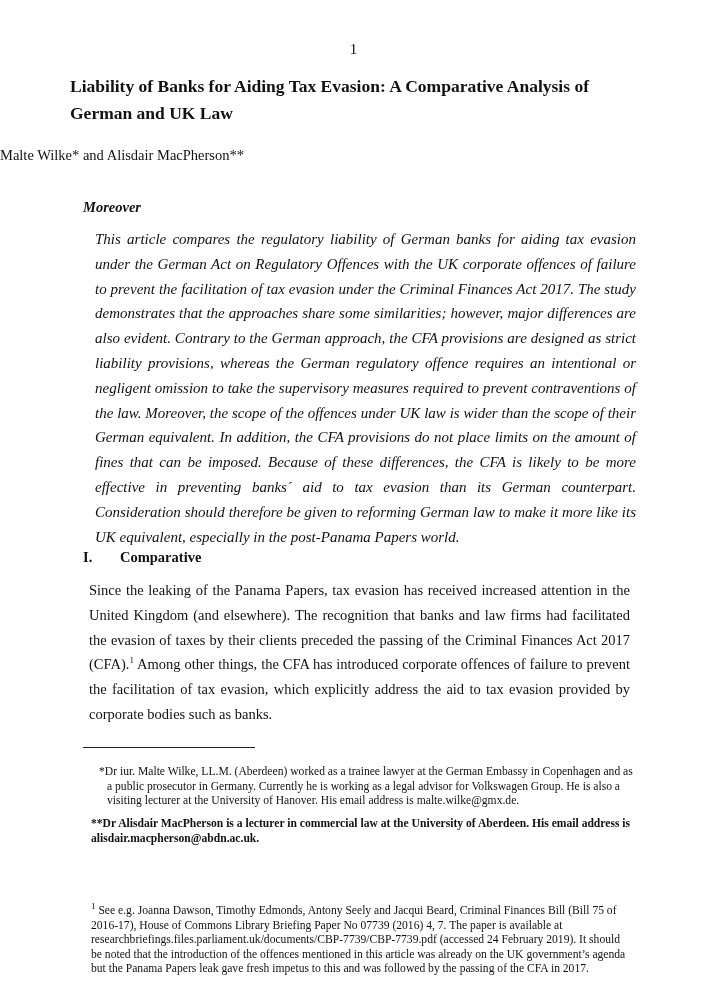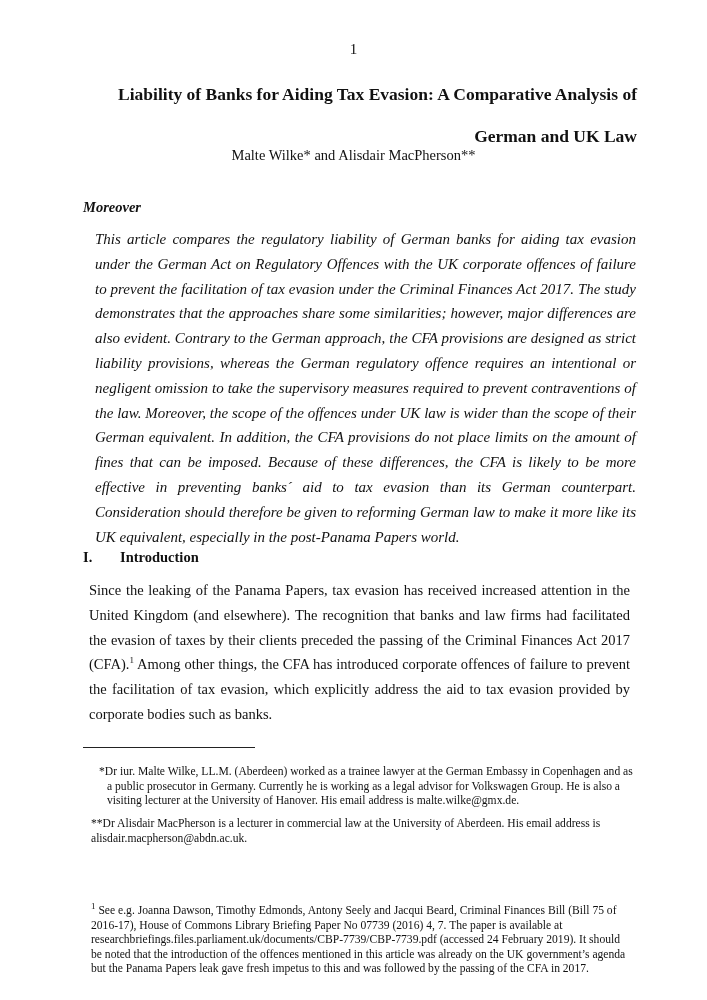--- a/index.html
+++ b/index.html
@@ -1,44 +1,44 @@
 <!DOCTYPE html>
 <html><head>
 <meta charset="utf-8">
 <style>
   html, body { margin: 0; padding: 0; background: #ffffff; }
   body { width: 707px; height: 1000px; position: relative; overflow: hidden; color: #111; font-family: "Liberation Serif", serif; }
   .page-number { position: absolute; top: 41px; left: 0; width: 707px; text-align: center; font-size: 15px; }
-  .title { position: absolute; top: 73px; left: 70px; width: 567px; text-align: right; font-weight: bold; font-size: 17.5px; line-height: 42px; margin: 0; }
-  .authors { position: absolute; top: 147px; left: 0; width: 707px; text-align: center; font-size: 14.5px; }
+  .title { position: absolute; top: 73px; left: 70px; width: 567px; text-align: left; font-weight: bold; font-size: 17.5px; line-height: 27px; margin: 0; }
+  .authors { position: absolute; top: 147px; left: 0; width: 707px; font-size: 14.5px; }
   .abstract-heading { position: absolute; top: 199px; left: 83px; font-weight: bold; font-style: italic; font-size: 14.5px; margin: 0; }
   .abstract-body { position: absolute; top: 215px; left: 83px; width: 541px; font-style: italic; font-size: 15px; line-height: 24.8px; text-align: justify; margin: 12px; }
   .section-heading { position: absolute; top: 549px; left: 83px; font-weight: bold; font-size: 14.5px; margin: 0; }
   .section-heading .num { display: inline-block; width: 37px; }
   .intro-body { position: absolute; top: 572px; left: 83px; width: 541px; font-size: 14.5px; line-height: 24.8px; text-align: justify; margin: 6px; }
   sup { font-size: 9px; line-height: 0; vertical-align: super; }
   .footnote-rule { position: absolute; top: 747px; left: 83px; width: 172px; height: 1px; background: #222; }
   .footnotes { position: absolute; left: 83px; width: 540px; font-size: 11.6px; line-height: 14.6px; margin: 8px; }
   .fn1 { top: 757px; padding-left: 8px; text-indent: -8px; left: 91px; width: 532px; }
-  .fn2 { top: 809px; }
+  .fn2 { top: 809px; font-weight: bold; }
   .fn3 { top: 896px; }
 </style>
 </head>
 <body>
 
 <div class="page-number">1</div>
 
 <h1 class="title">Liability of Banks for Aiding Tax Evasion: A Comparative Analysis of German and UK Law</h1>
 
 <div class="authors">Malte Wilke* and Alisdair MacPherson**</div>
 
 <h2 class="abstract-heading">Moreover</h2>
 <p class="abstract-body">This article compares the regulatory liability of German banks for aiding tax evasion under the German Act on Regulatory Offences with the UK corporate offences of failure to prevent the facilitation of tax evasion under the Criminal Finances Act 2017. The study demonstrates that the approaches share some similarities; however, major differences are also evident. Contrary to the German approach, the CFA provisions are designed as strict liability provisions, whereas the German regulatory offence requires an intentional or negligent omission to take the supervisory measures required to prevent contraventions of the law. Moreover, the scope of the offences under UK law is wider than the scope of their German equivalent. In addition, the CFA provisions do not place limits on the amount of fines that can be imposed. Because of these differences, the CFA is likely to be more effective in preventing banks´ aid to tax evasion than its German counterpart. Consideration should therefore be given to reforming German law to make it more like its UK equivalent, especially in the post-Panama Papers world.</p>
 
-<h2 class="section-heading"><span class="num">I.</span><span>Introduction</span></h2>
+<h2 class="section-heading"><span class="num">I.</span><span>Comparative</span></h2>
 
 <p class="intro-body"><span>Since the leaking of the Panama Papers, tax evasion has received increased attention in the United Kingdom (and elsewhere). The recognition that banks and law firms had facilitated the evasion of taxes by their clients preceded the passing of the Criminal Finances Act 2017 (CFA).</span><sup>1</sup><span> Among other things, the CFA has introduced corporate offences of failure to prevent the facilitation of tax evasion, which explicitly address the aid to tax evasion provided by corporate bodies such as banks.</span></p>
 
 <div class="footnote-rule"></div>
 
 <p class="footnotes fn1"><span>*</span><span>Dr iur. Malte Wilke, LL.M. (Aberdeen) worked as a trainee lawyer at the German Embassy in Copenhagen and as a public prosecutor in Germany. Currently he is working as a legal advisor for Volkswagen Group. He is also a visiting lecturer at the University of Hanover. His email address is malte.wilke@gmx.de.</span></p>
 
 <p class="footnotes fn2"><span>**</span><span>Dr Alisdair MacPherson is a lecturer in commercial law at the University of Aberdeen. His email address is alisdair.macpherson@abdn.ac.uk.</span></p>
 
 <p class="footnotes fn3"><sup>1</sup><span> See e.g. Joanna Dawson, Timothy Edmonds, Antony Seely and Jacqui Beard, Criminal Finances Bill (Bill 75 of 2016-17), House of Commons Library Briefing Paper No 07739 (2016) 4, 7. The paper is available at researchbriefings.files.parliament.uk/documents/CBP-7739/CBP-7739.pdf (accessed 24 February 2019). It should be noted that the introduction of the offences mentioned in this article was already on the UK government’s agenda but the Panama Papers leak gave fresh impetus to this and was followed by the passing of the CFA in 2017.</span></p>

